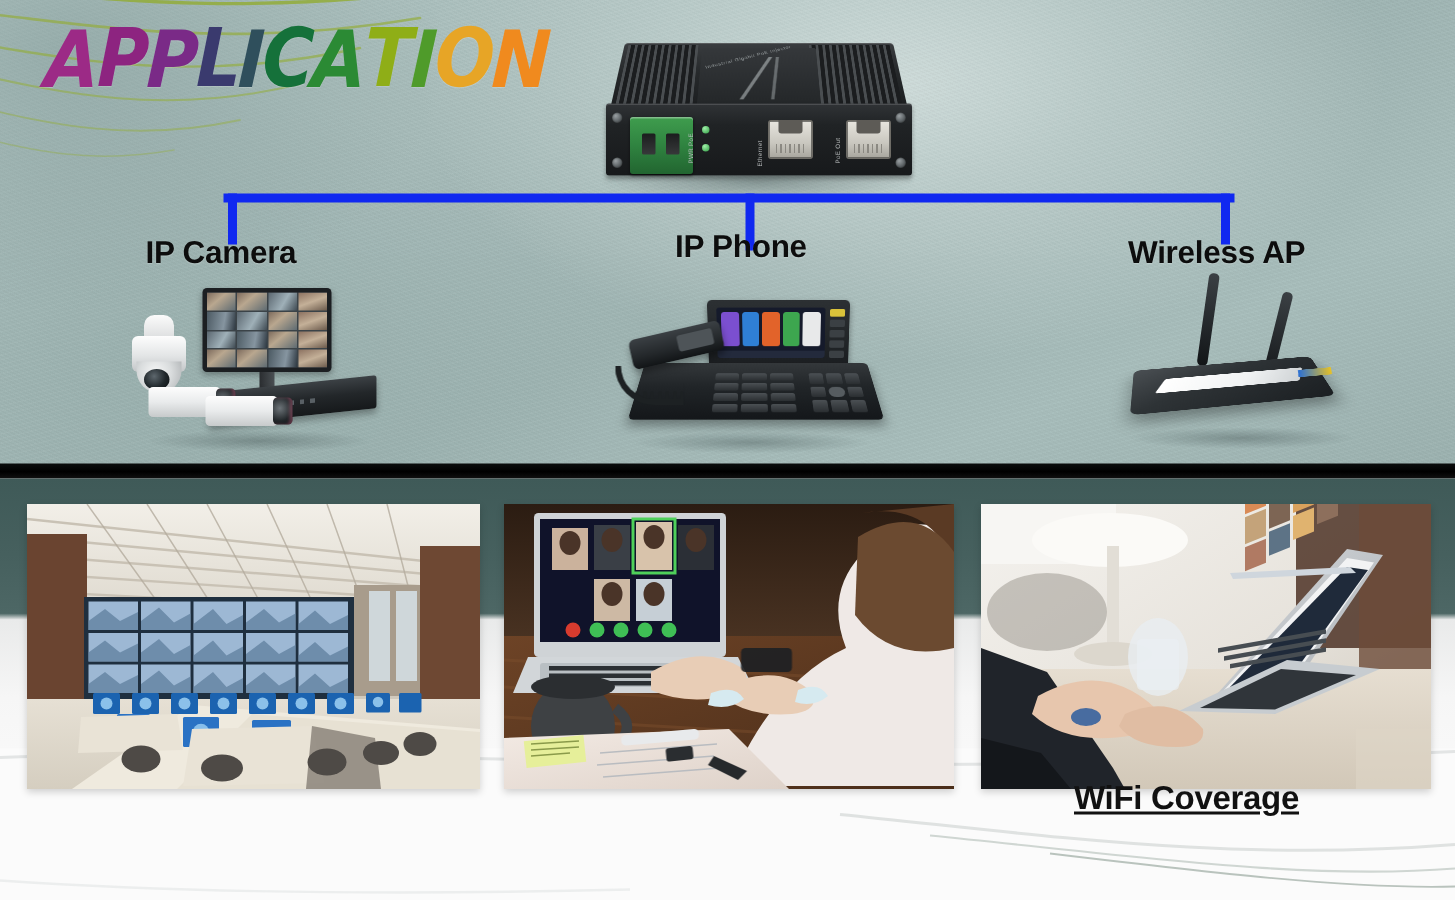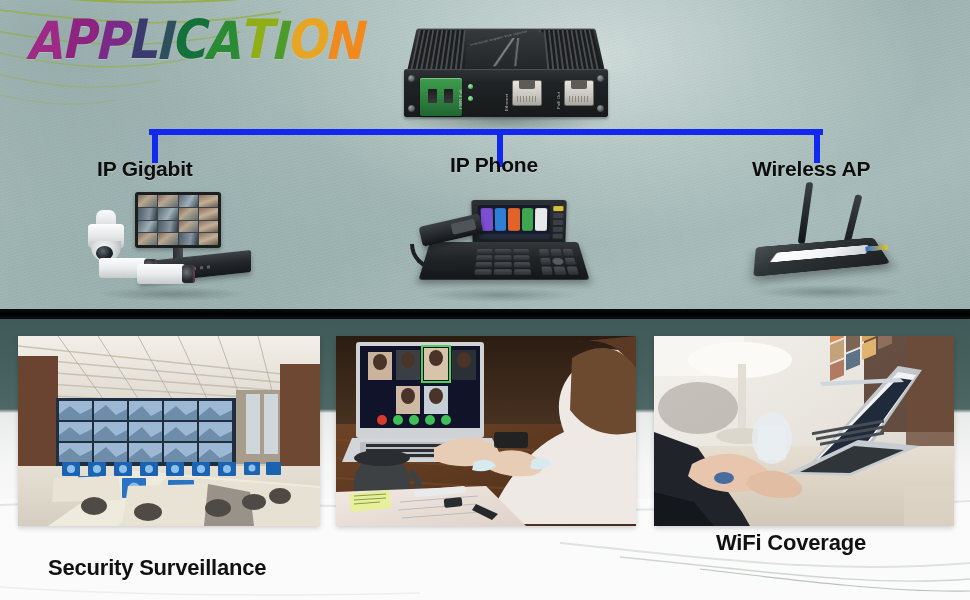--- a/index.html
+++ b/index.html
@@ -358,21 +358,21 @@
   .photo.p3 { left: 654px; width: 300px; }
   .photo svg { display: block; width: 100%; height: 100%; }
 
   .caption {
     position: absolute; font-size: 22px; font-weight: 700; color: #111;
     white-space: nowrap; letter-spacing: -.2px;
     font-family: "Liberation Sans", sans-serif;
   }
   .cap1 { left: 48px; top: 555px; }
   .cap2 { left: 393px; top: 558px; }
-  .cap3 { left: 716px; top: 530px; }
+  .cap3 { left: 716px; top: 519px; text-decoration: underline; }
 </style>
 </head>
 <body>
 
 <div id="page">
 
   <section class="top-panel">
     <div class="grain"></div>
     <div class="vignette-tl"></div>
 
@@ -417,21 +417,21 @@
 
     <svg class="bracket" viewBox="0 0 970 56">
       <g fill="none" stroke="#1028f0" stroke-width="6" stroke-linecap="square">
         <path d="M155,14 L155,42"></path>
         <path d="M152,14 L820,14"></path>
         <path d="M500,14 L500,46"></path>
         <path d="M817,14 L817,42"></path>
       </g>
     </svg>
 
-    <div class="node-label lbl-cam">IP Gigabit</div>
+    <div class="node-label lbl-cam">IP Camera</div>
     <div class="node-label lbl-phone">IP Phone</div>
     <div class="node-label lbl-ap">Wireless AP</div>
 
     <div class="node-art cam-group">
       <div class="art-shadow"></div>
       <div class="monitor-body">
         <div class="monitor-grid">
           <i></i>
             <i></i>
             <i></i>
@@ -814,16 +814,15 @@
         <path d="M38,128 q44,-24 78,8 q8,14 -14,18 q-44,8 -68,-14 Z" fill="#e7c6ad"></path>
         <path d="M96,140 q32,-14 52,10 q2,12 -18,12 q-28,0 -38,-14 Z" fill="#e0bda3"></path>
         <ellipse cx="70" cy="142" rx="10" ry="6" fill="#2b5c9e" opacity=".85"></ellipse>
         <path d="M0,156 L40,166 L60,190 L0,190 Z" fill="#14171b"></path>
         <rect x="250" y="150" width="50" height="40" fill="#ddd5c7" opacity=".6"></rect>
       </svg>
     </figure>
 
   </section>
 
-  <div class="caption cap1">Security Surveillance</div>
   <div class="caption cap3">WiFi Coverage</div>
 
 </div>
 
 </body></html>

